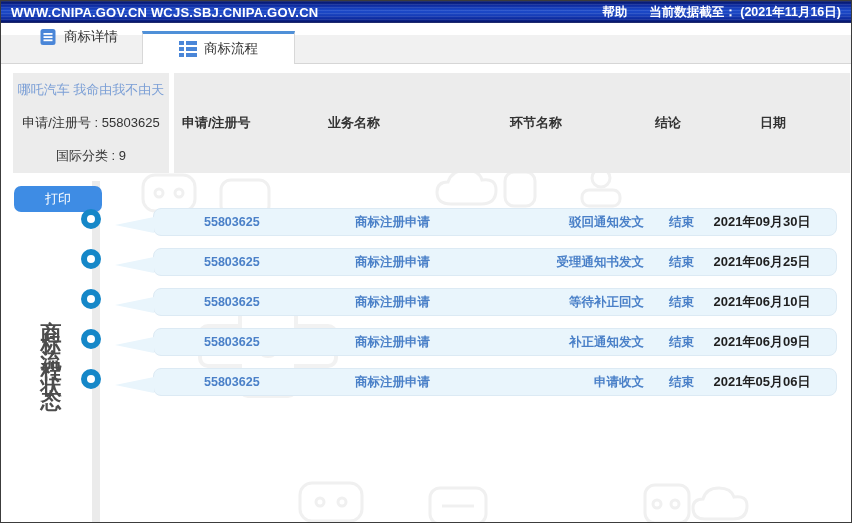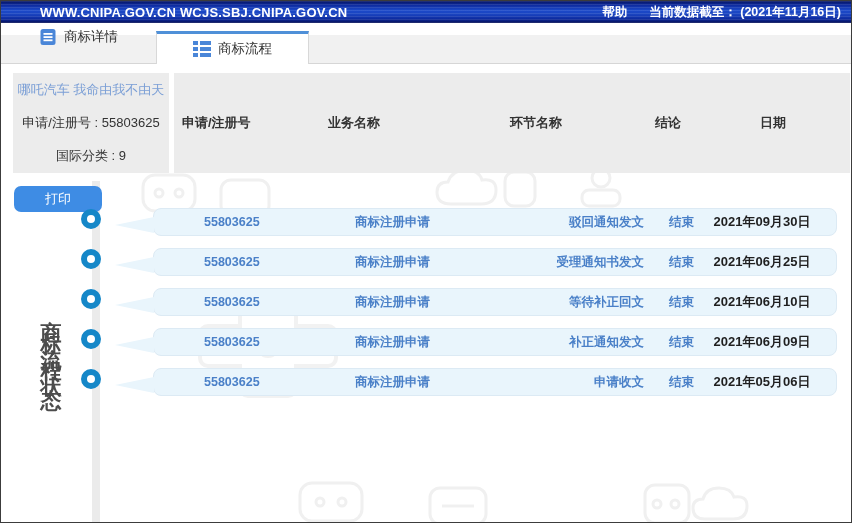--- a/index.html
+++ b/index.html
@@ -6,31 +6,31 @@
   html,body { width:852px; height:523px; }
   body { font-family:"Liberation Sans","DejaVu Sans",sans-serif; background:#fff; }
   .window { position:relative; width:852px; height:523px; border:1px solid #3c3c3c; overflow:hidden; background:#fff; }
 
   
   .topbar { position:absolute; left:0; top:0; right:0; height:22px;
     background:linear-gradient(180deg,#061460 0%,#0d2a9e 18%,#1c49c9 42%,#1a44c0 60%,#0d2a9e 82%,#050f55 100%);
     display:flex; align-items:center; justify-content:space-between; padding:0 10px; }
   .topbar::after { content:""; position:absolute; inset:0;
     background:repeating-linear-gradient(180deg, rgba(255,255,255,.10) 0 1px, rgba(0,0,0,0) 1px 3px); pointer-events:none; }
-  .topbar .site { color:#fff; font-size:13px; font-weight:bold; letter-spacing:.2px; z-index:1;margin-left:29px; }
+  .topbar .site { color:#fff; font-size:13px; font-weight:bold; letter-spacing:.2px; z-index:1; }
   .topbar .right { display:flex; gap:22px; align-items:center; z-index:1; }
   .topbar .right span { color:#fff; font-size:12.5px; font-weight:bold; }
   .topbar .help { cursor:pointer; }
 
   
   .tabstrip { position:absolute; left:0; top:22px; right:0; height:41px; }
   .tabstrip .strip-bg { position:absolute; left:0; right:0; top:12px; bottom:0; background:#f1f1f1; border-bottom:1px solid #d6d6d6; }
   .tab { position:absolute; display:flex; align-items:center; justify-content:center; gap:7px; font-size:13.5px; color:#333; cursor:pointer; }
   .tab-inactive { left:0; top:0; width:155px; height:28px; }
-  .tab-active { left:155px; top:8px; bottom:0; width:153px; background:#fff;
+  .tab-active { left:141px; top:8px; bottom:0; width:153px; background:#fff;
     border-top:3px solid #4f90d8; border-left:1px solid #d8d8d8; border-right:1px solid #d8d8d8; z-index:2; }
   .tabicon { display:inline-flex; }
 
   
   .content { position:absolute; left:0; top:63px; right:0; bottom:0; background:#fff; }
 
   .info-panel { position:absolute; left:12px; top:9px; width:156px; height:100px; background:#ececec;
     display:flex; flex-direction:column; align-items:center; justify-content:center; gap:15px; z-index:3; }
   .info-panel .tm-name { color:#7b9fd6; font-size:13px; }
   .info-panel .tm-line { color:#333; font-size:13px; }

